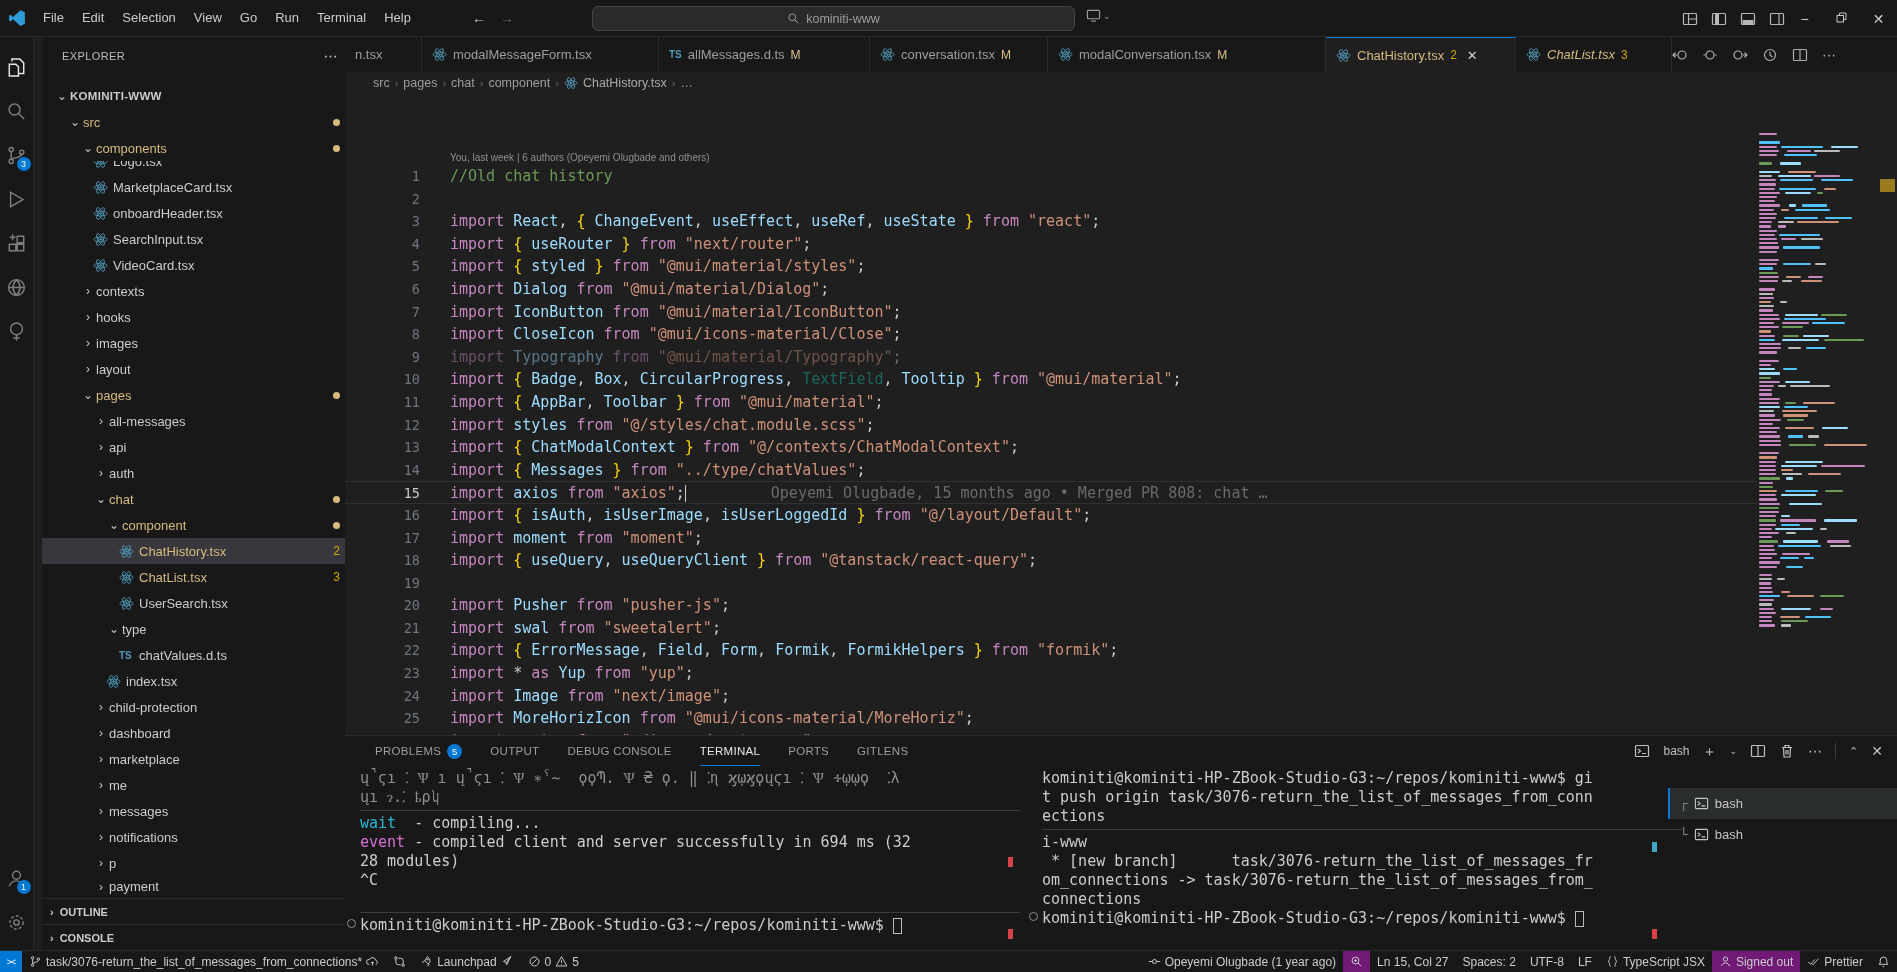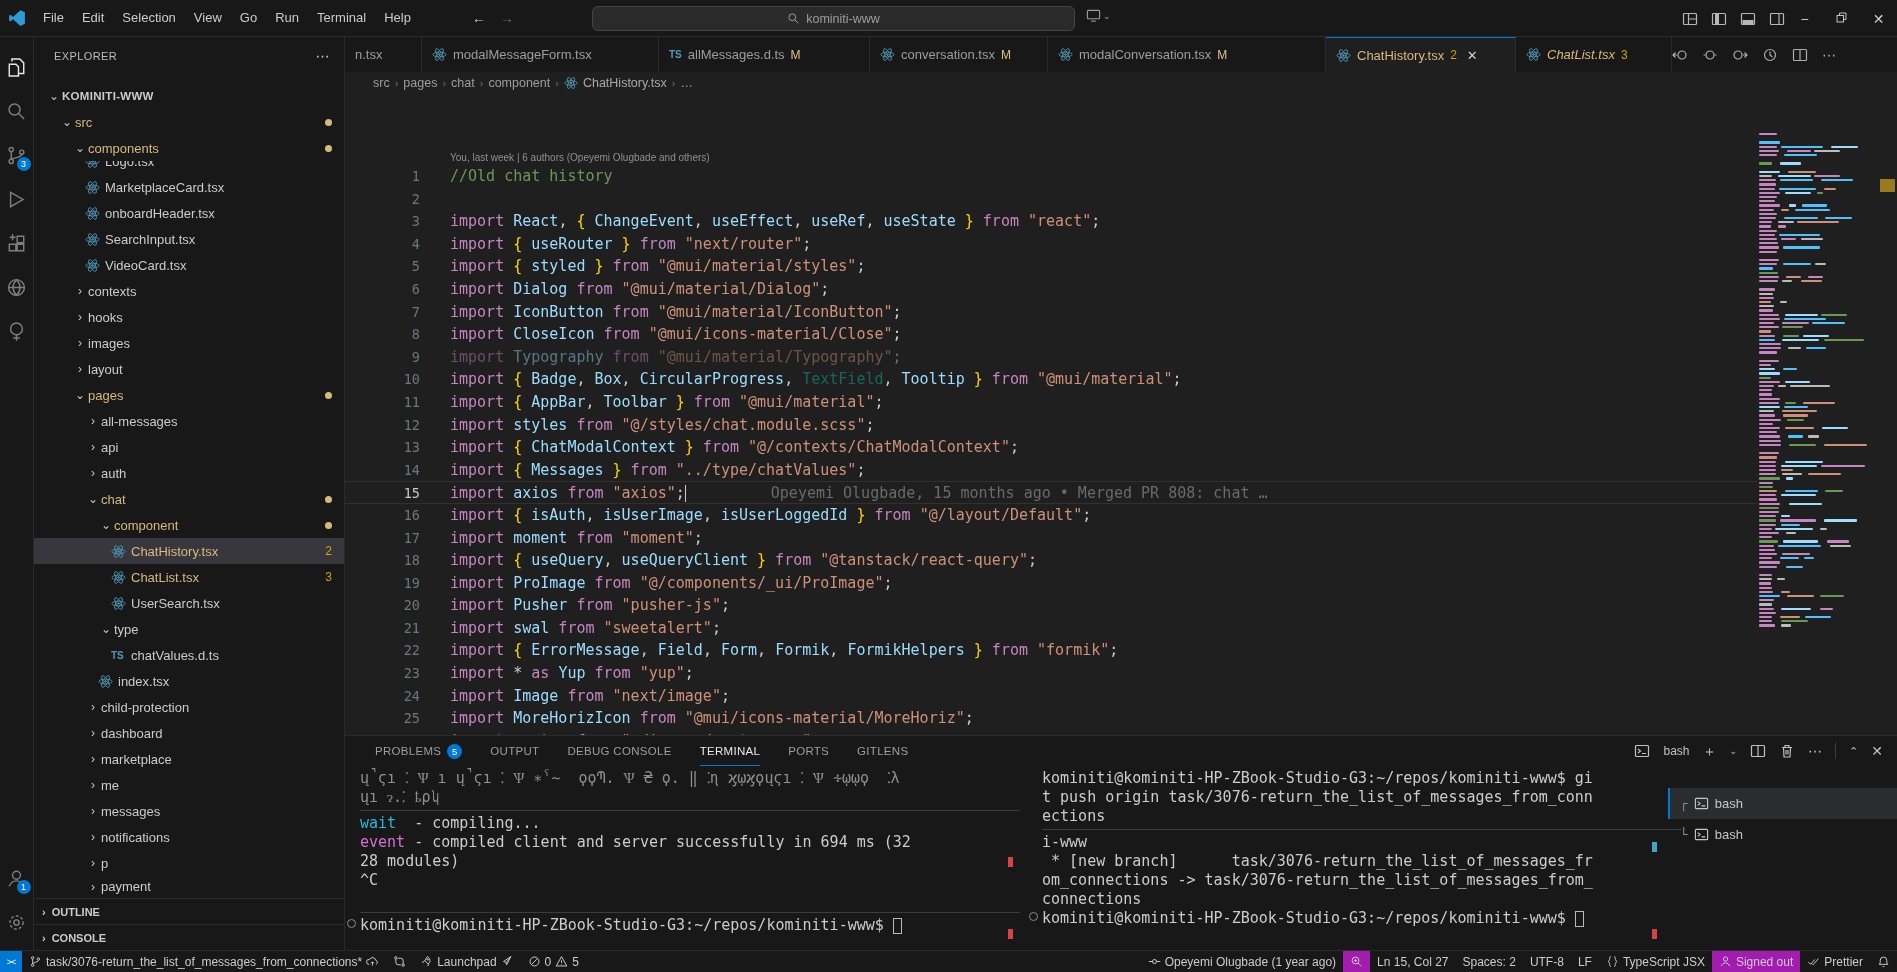--- a/index.html
+++ b/index.html
@@ -22,21 +22,21 @@
 
   
   #activitybar { position:absolute; left:0; top:37px; bottom:22px; width:34px; background:#181818; border-right:1px solid #2b2b2b; display:flex; flex-direction:column; align-items:center; padding-top:8px; z-index:5;}
   .act { position:relative; width:34px; height:44px; display:flex; align-items:center; justify-content:center; color:#7e7e7e; }
   .act.active { color:#e7e7e7; }
   .act svg.ic { width:21px; height:21px; stroke-width:1.1; }
   .act .abadge { position:absolute; right:3px; bottom:6px; min-width:14px; height:14px; border-radius:7px; background:#0078d4; color:#fff; font-size:9px; line-height:14px; text-align:center; padding:0 2px; }
   #act-bottom { margin-top:auto; padding-bottom:6px; }
 
   
-  #sidebar { position:absolute; left:34px; top:37px; bottom:22px; width:311px; background:#181818; border-right:1px solid #2b2b2b; overflow:hidden; }
+  #sidebar { position:absolute; left:42px; top:37px; bottom:22px; width:311px; background:#181818; border-right:1px solid #2b2b2b; overflow:hidden; }
   #sb-header { height:38px; display:flex; align-items:center; padding:0 14px 0 20px; color:#bbbbbb; font-size:11px; letter-spacing:.4px; }
   #sb-header .more { margin-left:auto; color:#cccccc; font-size:14px; }
   #tree { padding-top:8px; }
   .trow { height:26px; display:flex; align-items:center; padding-right:12px; position:relative; color:#cccccc; white-space:nowrap; }
   .trow.sel { background:#37373d; }
   .trow .chev { width:16px; flex:none; font-size:12px; color:#c5c5c5; text-align:center; }
   .trow .ficon { width:20px; flex:none; display:flex; }
   .trow .lbl { font-size:13px; }
   .trow.mod .lbl { color:#d7ba7d; }
   .trow.root .lbl { font-weight:bold; font-size:11.5px; letter-spacing:.3px; color:#cccccc; }
@@ -105,21 +105,21 @@
   #term-list { position:absolute; right:0; top:52px; width:229px; }
   .term-item { height:31px; display:flex; align-items:center; gap:6px; padding-left:10px; color:#c5c5c5; border-left:2px solid transparent; }
   .term-item.active { background:#2a2d2e; border-left:2px solid #0078d4; }
   .term-item .treech { color:#8a8a8a; font-family:"DejaVu Sans Mono",monospace; font-size:13px; }
 
   
   #statusbar { position:absolute; left:0; right:0; bottom:0; height:22px; background:#181818; border-top:1px solid #2b2b2b; display:flex; align-items:center; font-size:12px; color:#cccccc; z-index:10; }
   #remote-chip { width:22px; height:22px; background:#0078d4; color:#fff; display:flex; align-items:center; justify-content:center; font-size:9px; letter-spacing:-1px; }
   .sitem { display:flex; align-items:center; gap:4px; padding:0 7px; height:22px; white-space:nowrap; }
   .sitem svg.ic { width:13px; height:13px; }
-  .sitem.boxed { background:#a21caf; }
+  .sitem.boxed { background:#701a75; }
   #status-right { margin-left:auto; display:flex; align-items:center; }
 
   
   #overlay { position:absolute; inset:0; z-index:60; pointer-events:none; }
 </style>
 </head>
 <body>
 
 <svg width="0" height="0" style="position:absolute">
   <defs>
@@ -736,21 +736,21 @@
         <div class="line dimline"><span class="ln">9</span><span class="lcode"><span class="tk-k">import </span><span class="tk-v">Typography</span><span class="tk-k"> from </span><span class="tk-s">"@mui/material/Typography"</span><span class="tk-p">;</span></span></div>
         <div class="line"><span class="ln">10</span><span class="lcode"><span class="tk-k">import </span><span class="tk-b">{ </span><span class="tk-v">Badge</span><span class="tk-p">, </span><span class="tk-v">Box</span><span class="tk-p">, </span><span class="tk-v">CircularProgress</span><span class="tk-p">, </span><span class="tk-d">TextField</span><span class="tk-p">, </span><span class="tk-v">Tooltip</span><span class="tk-b"> }</span><span class="tk-k"> from </span><span class="tk-s">"@mui/material"</span><span class="tk-p">;</span></span></div>
         <div class="line"><span class="ln">11</span><span class="lcode"><span class="tk-k">import </span><span class="tk-b">{ </span><span class="tk-v">AppBar</span><span class="tk-p">, </span><span class="tk-v">Toolbar</span><span class="tk-b"> }</span><span class="tk-k"> from </span><span class="tk-s">"@mui/material"</span><span class="tk-p">;</span></span></div>
         <div class="line"><span class="ln">12</span><span class="lcode"><span class="tk-k">import </span><span class="tk-v">styles</span><span class="tk-k"> from </span><span class="tk-s">"@/styles/chat.module.scss"</span><span class="tk-p">;</span></span></div>
         <div class="line"><span class="ln">13</span><span class="lcode"><span class="tk-k">import </span><span class="tk-b">{ </span><span class="tk-v">ChatModalContext</span><span class="tk-b"> }</span><span class="tk-k"> from </span><span class="tk-s">"@/contexts/ChatModalContext"</span><span class="tk-p">;</span></span></div>
         <div class="line"><span class="ln">14</span><span class="lcode"><span class="tk-k">import </span><span class="tk-b">{ </span><span class="tk-v">Messages</span><span class="tk-b"> }</span><span class="tk-k"> from </span><span class="tk-s">"../type/chatValues"</span><span class="tk-p">;</span></span></div>
         <div class="line current"><span class="ln">15</span><span class="lcode"><span class="tk-k">import </span><span class="tk-v">axios</span><span class="tk-k"> from </span><span class="tk-s">"axios"</span><span class="tk-p">;</span><span class="cursor"></span><span class="blame">Opeyemi Olugbade, 15 months ago • Merged PR 808: chat …</span></span></div>
         <div class="line"><span class="ln">16</span><span class="lcode"><span class="tk-k">import </span><span class="tk-b">{ </span><span class="tk-v">isAuth</span><span class="tk-p">, </span><span class="tk-v">isUserImage</span><span class="tk-p">, </span><span class="tk-v">isUserLoggedId</span><span class="tk-b"> }</span><span class="tk-k"> from </span><span class="tk-s">"@/layout/Default"</span><span class="tk-p">;</span></span></div>
         <div class="line"><span class="ln">17</span><span class="lcode"><span class="tk-k">import </span><span class="tk-v">moment</span><span class="tk-k"> from </span><span class="tk-s">"moment"</span><span class="tk-p">;</span></span></div>
         <div class="line"><span class="ln">18</span><span class="lcode"><span class="tk-k">import </span><span class="tk-b">{ </span><span class="tk-v">useQuery</span><span class="tk-p">, </span><span class="tk-v">useQueryClient</span><span class="tk-b"> }</span><span class="tk-k"> from </span><span class="tk-s">"@tanstack/react-query"</span><span class="tk-p">;</span></span></div>
-        <div class="line"><span class="ln">19</span><span class="lcode"><span class="tk-k">import </span><span class="tk-v">ProImage</span><span class="tk-k"> from </span><span class="tk-s">"@/components/_ui/ProImage"</span><span class="tk-p">;</span></span></div>
+        <div class="line"><span class="ln">19</span></div>
         <div class="line"><span class="ln">20</span><span class="lcode"><span class="tk-k">import </span><span class="tk-v">Pusher</span><span class="tk-k"> from </span><span class="tk-s">"pusher-js"</span><span class="tk-p">;</span></span></div>
         <div class="line"><span class="ln">21</span><span class="lcode"><span class="tk-k">import </span><span class="tk-v">swal</span><span class="tk-k"> from </span><span class="tk-s">"sweetalert"</span><span class="tk-p">;</span></span></div>
         <div class="line"><span class="ln">22</span><span class="lcode"><span class="tk-k">import </span><span class="tk-b">{ </span><span class="tk-v">ErrorMessage</span><span class="tk-p">, </span><span class="tk-v">Field</span><span class="tk-p">, </span><span class="tk-v">Form</span><span class="tk-p">, </span><span class="tk-v">Formik</span><span class="tk-p">, </span><span class="tk-v">FormikHelpers</span><span class="tk-b"> }</span><span class="tk-k"> from </span><span class="tk-s">"formik"</span><span class="tk-p">;</span></span></div>
         <div class="line"><span class="ln">23</span><span class="lcode"><span class="tk-k">import </span><span class="tk-p">* </span><span class="tk-k">as </span><span class="tk-v">Yup</span><span class="tk-k"> from </span><span class="tk-s">"yup"</span><span class="tk-p">;</span></span></div>
         <div class="line"><span class="ln">24</span><span class="lcode"><span class="tk-k">import </span><span class="tk-v">Image</span><span class="tk-k"> from </span><span class="tk-s">"next/image"</span><span class="tk-p">;</span></span></div>
         <div class="line"><span class="ln">25</span><span class="lcode"><span class="tk-k">import </span><span class="tk-v">MoreHorizIcon</span><span class="tk-k"> from </span><span class="tk-s">"@mui/icons-material/MoreHoriz"</span><span class="tk-p">;</span></span></div>
         <div class="line"><span class="ln">26</span><span class="lcode"><span class="tk-k">import </span><span class="tk-v">avatar</span><span class="tk-k"> from </span><span class="tk-s">"@/images/avatar.png"</span><span class="tk-p">;</span></span></div>
       </div>
   </div>
   <div id="minimap">

